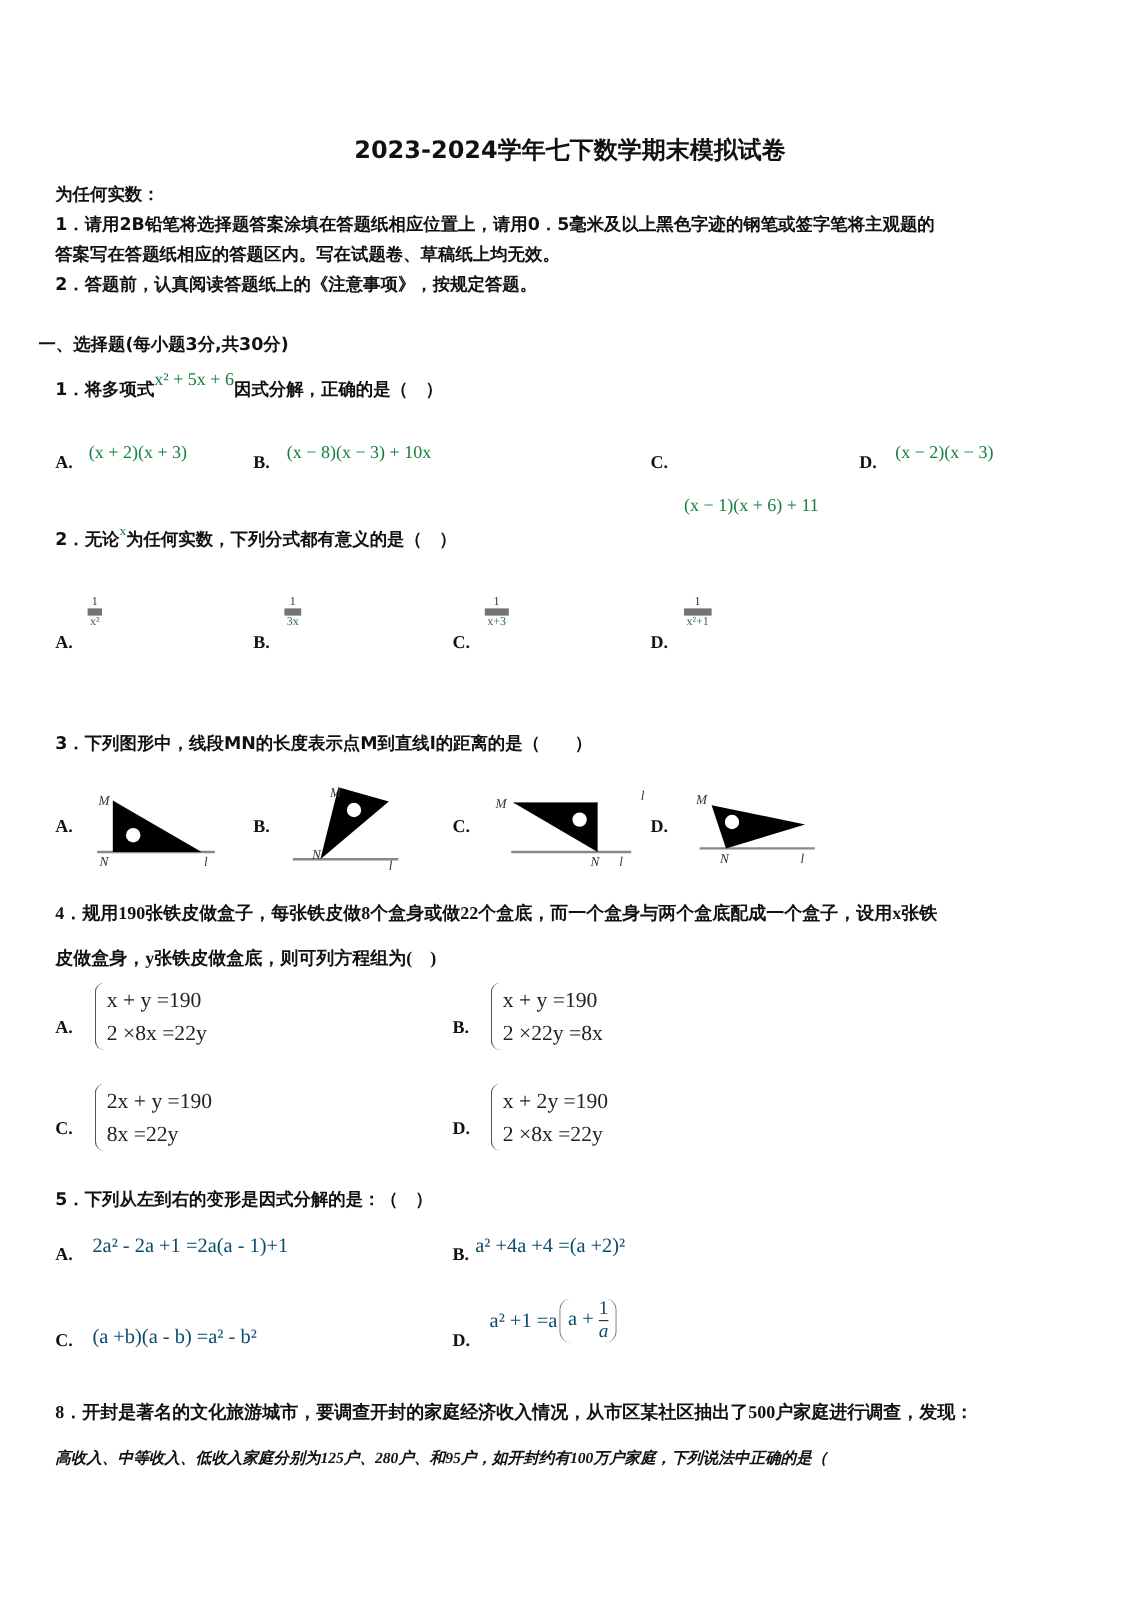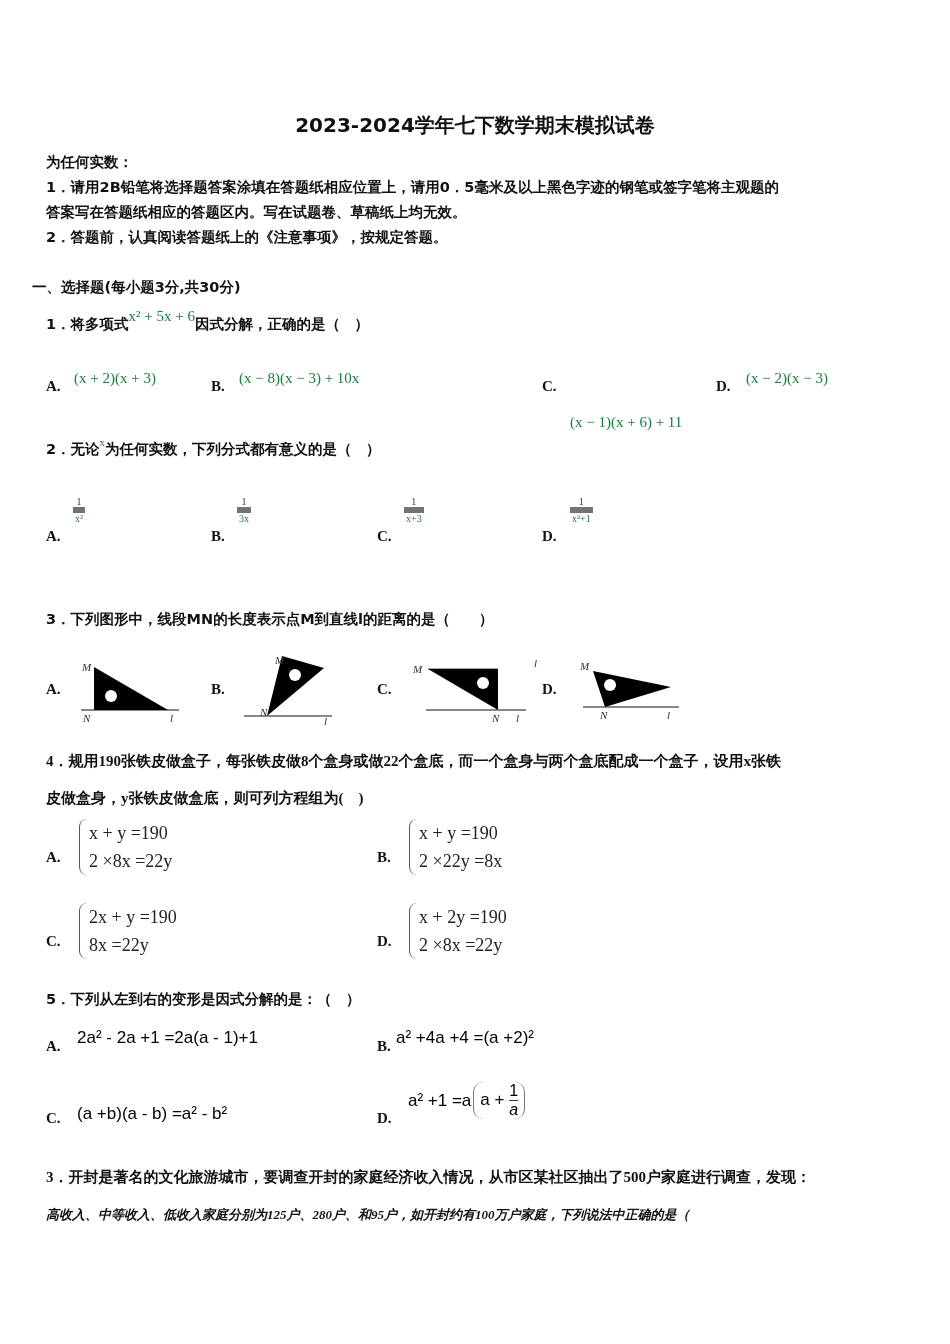--- a/index.html
+++ b/index.html
@@ -4,21 +4,21 @@
 <style>
   html, body { margin:0; padding:0; background:#ffffff; }
   body { width:950px; height:1344px; position:relative; overflow:hidden;
          font-family:"DejaVu Sans", sans-serif; color:#111; }
   .abs { position:absolute; white-space:nowrap; }
   .title { left:0; width:950px; top:112px; text-align:center; font-size:20px; font-weight:bold; letter-spacing:0px; }
   .bold { font-weight:bold; }
   .txt { font-size:14.5px; }
   .lbl { font-family:"Liberation Serif", serif; font-weight:bold; font-size:15px; }
   .mathblue { font-family:"Liberation Serif", serif; color:#15803d; font-size:15px; font-style:normal; }
-  .math { font-family:Liberation Sans, sans-serif; font-size:17px; color:#000000; }
+  .math { font-family:Liberation Serif, serif; font-size:17px; color:#0c4a6e; }
   .frac { position:absolute; display:inline-flex; flex-direction:column; align-items:center; font-family:"Liberation Serif", serif; font-size:10px; color:#2a6a4a; }
   .frac .num { padding:0 2px; color:#333; }
   .frac .den { border-top:6px solid #737373; padding:0 2px; }
   .sys { position:absolute; font-family:"Liberation Serif", serif; font-size:18px; color:#222; padding-left:9px; border-left:1.5px solid #555; border-radius:8px 0 0 8px; line-height:28px; }
   .paren { display:inline-block; border-left:1px solid #777; border-right:1px solid #777; border-radius:10px; padding:0 6px; vertical-align:middle; }
   .vfrac { display:inline-flex; flex-direction:column; align-items:center; vertical-align:middle; font-size:16px; }
   .vfrac span:last-child { border-top:1px solid #333; }
 </style>
 </head>
 <body>
@@ -148,14 +148,14 @@
   <span>a² +1 =a</span>
   <span class="paren" style="margin-left:2px;">
     <span>a +</span>
     <span class="vfrac">
         <span>1</span>
         <span style="font-style:italic;">a</span>
       </span>
   </span>
 </div>
 
-<div class="abs txt bold" style="left:46px;top:1168px;font-family:'Liberation Serif',serif;font-size:15px;">3．开封是著名的文化旅游城市，要调查开封的家庭经济收入情况，从市区某社区抽出了500户家庭进行调查，发现：</div>
+<div class="abs txt bold" style="left:46px;top:1168px;font-family:'Liberation Serif',serif;font-size:15px;">8．开封是著名的文化旅游城市，要调查开封的家庭经济收入情况，从市区某社区抽出了500户家庭进行调查，发现：</div>
 <div class="abs txt bold" style="left:46px;top:1206px;font-family:'Liberation Serif',serif;font-size:13px;font-style:italic;">高收入、中等收入、低收入家庭分别为125户、280户、和95户，如开封约有100万户家庭，下列说法中正确的是（</div>
 
 </body></html>

